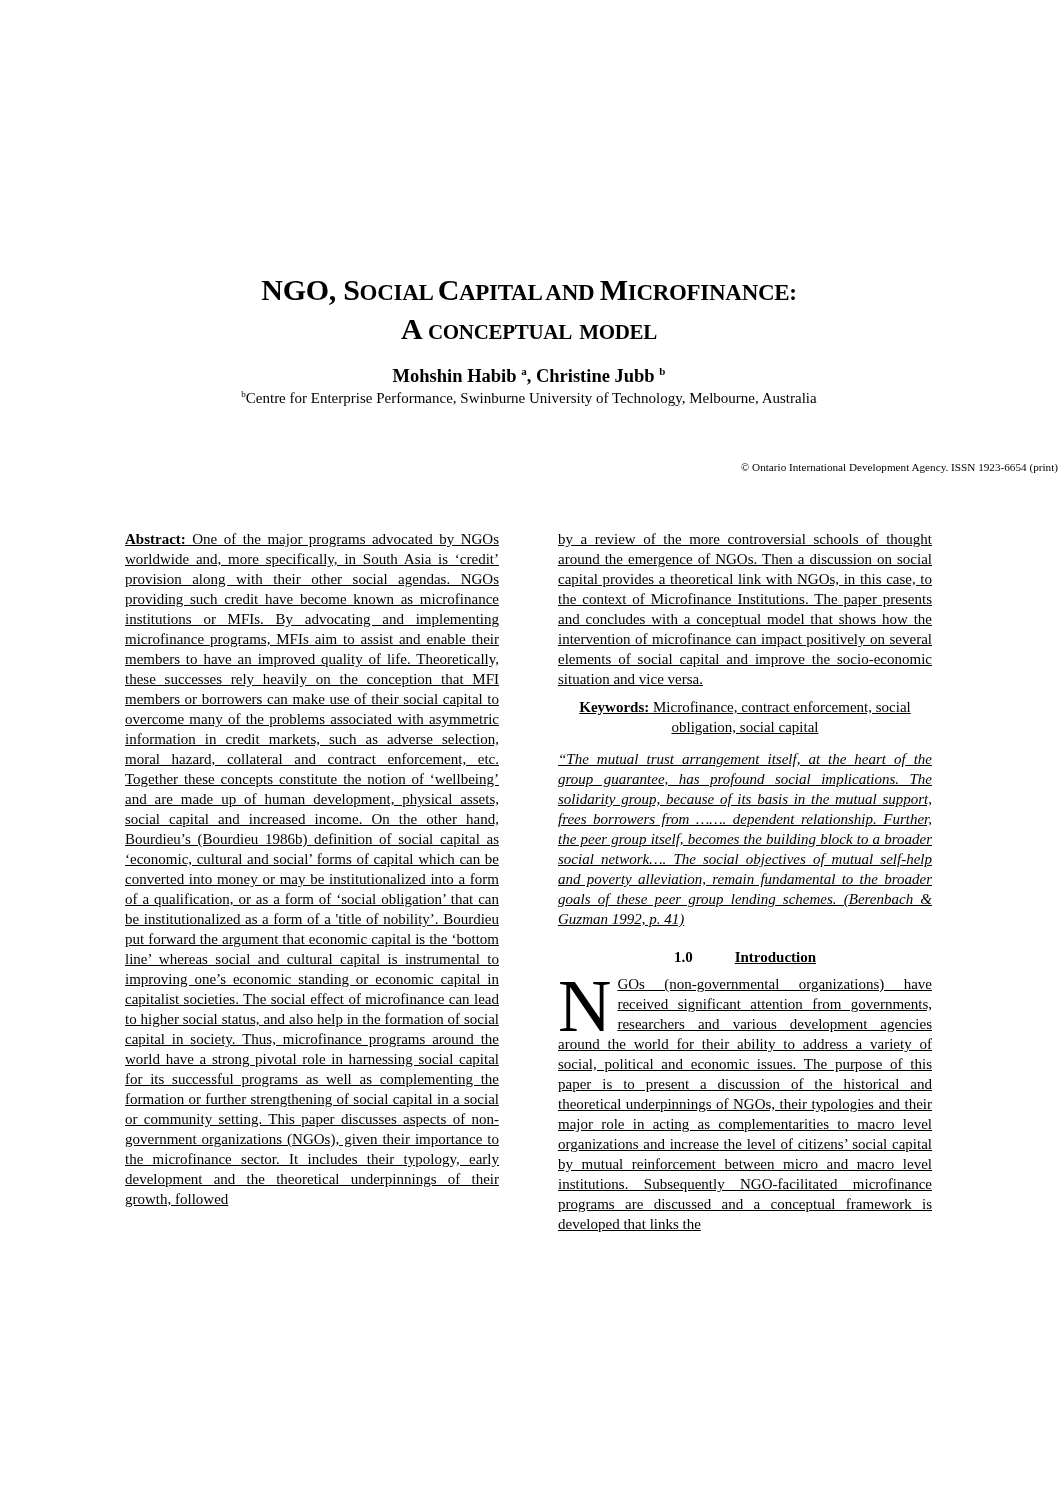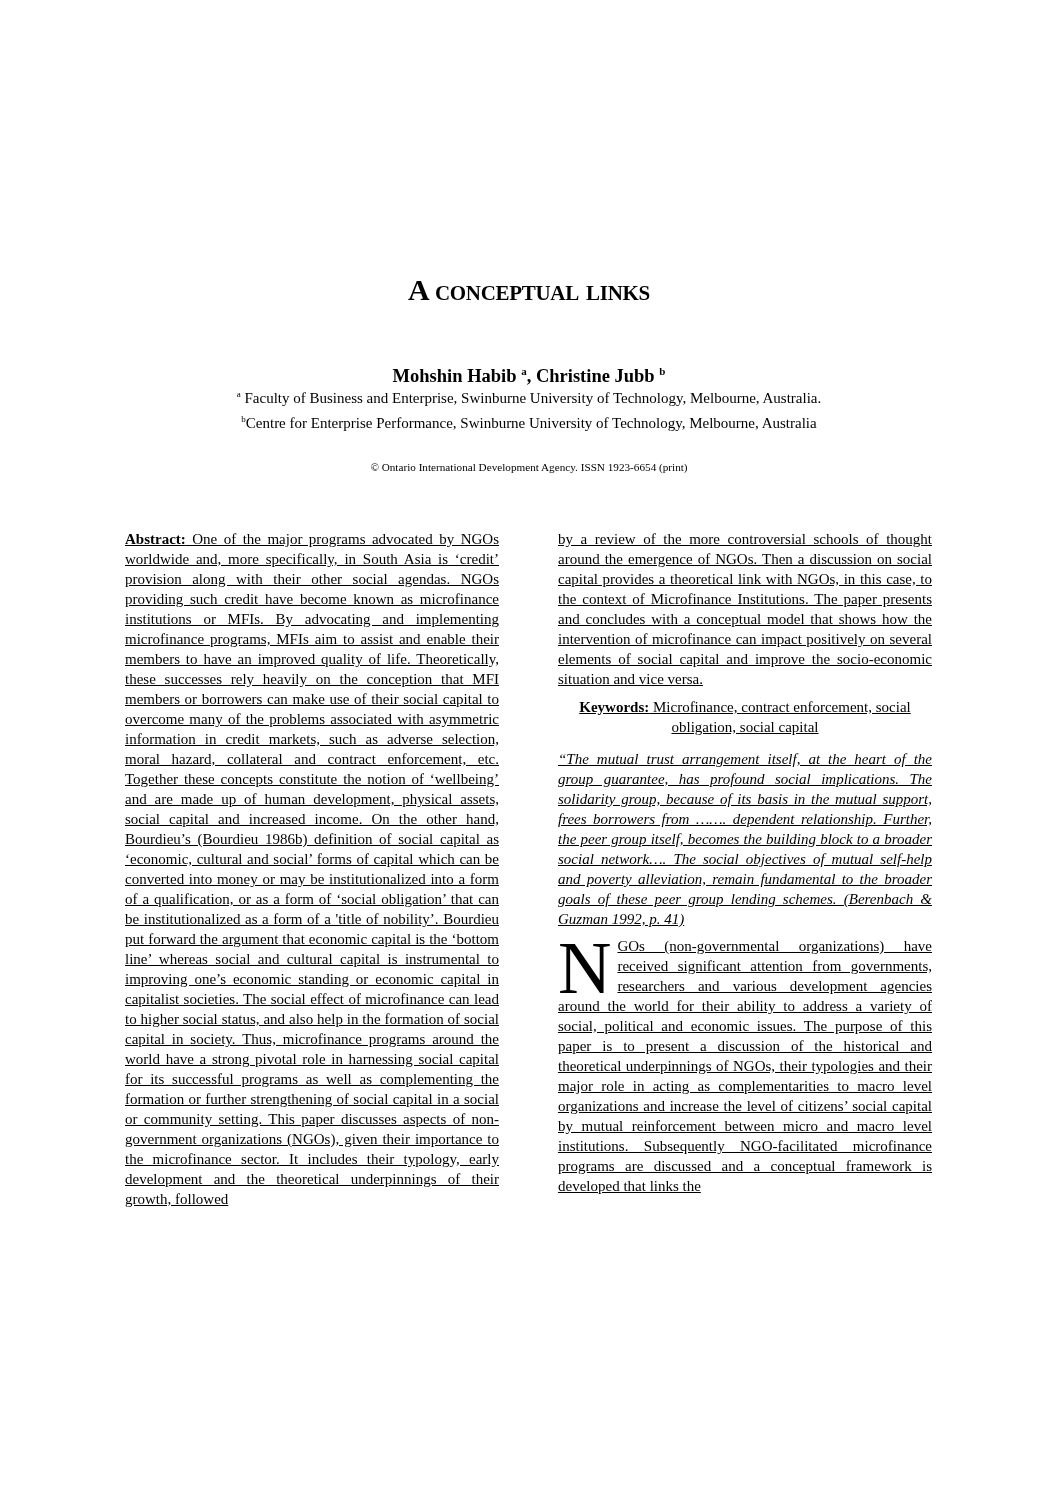--- a/index.html
+++ b/index.html
@@ -4,57 +4,58 @@
 <style>
   html, body { margin: 0; padding: 0; background: #ffffff; }
   body { width: 1058px; height: 1497px; position: relative; overflow: hidden; color: #000; font-family: "Liberation Serif", "DejaVu Serif", serif; }
   .title { position: absolute; left: 0; width: 1058px; top: 272px; text-align: center; font-weight: bold; font-size: 30px; line-height: 36px; letter-spacing: -0.3px; }
   .title .line { display: block; }
   .sc { font-variant: small-caps; }
   .authors { position: absolute; left: 0; width: 1058px; top: 360px; text-align: center; font-weight: bold; font-size: 18.5px; line-height: 22px; }
   .authors sup { font-size: 11px; }
   .affils { position: absolute; left: 0; width: 1058px; top: 384px; text-align: center; font-size: 15px; line-height: 20.5px; }
   .affils sup { font-size: 9px; }
-  .copyright { position: absolute; left: 0; width: 1058px; top: 459px; text-align: center; font-size: 11.2px; line-height: 17px; }
+  .copyright { position: absolute; left: 0; width: 1058px; top: 459px; text-align: right; font-size: 11.2px; line-height: 17px; }
   .col { position: absolute; width: 374px; font-size: 15px; line-height: 20px; text-align: justify; text-decoration: underline; }
   .col-left { left: 125px; top: 529px; }
   .col-right { left: 558px; top: 529px; }
   .col p { margin: 0; }
   .bold { font-weight: bold; }
   .keywords { margin-top: 8px !important; text-align: center; }
   .quote { margin-top: 12px !important; font-style: italic; }
   .section-heading { margin-top: 18px !important; text-align: center !important; font-weight: bold; }
   .section-heading .num { display: inline-block; margin-right: 42px; }
   .intro { margin-top: 7px !important; }
   .dropcap { float: left; font-size: 74px; line-height: 58px; margin: 3px 6px -2px 0; font-weight: normal; }
 </style>
 </head>
 <body>
 
 <div class="title">
-  <span class="line sc">A conceptual links</span>
+  <span class="line"><span>NGO, </span><span>S</span><span style="font-size:23px">OCIAL </span><span>C</span><span style="font-size:23px">APITAL AND </span><span>M</span><span style="font-size:23px">ICROFINANCE:</span></span>
+  <span class="line sc">A conceptual model</span>
 </div>
 
 <div class="authors">
   <span>Mohshin Habib</span>
   <sup>a</sup><span>, </span><span>Christine Jubb</span>
   <sup>b</sup>
 </div>
 
 <div class="affils">
-  <div><sup>a</sup><span> Faculty of Business and Enterprise, Swinburne University of Technology, Melbourne, Australia.</span></div>
   <div><sup>b</sup><span>Centre for Enterprise Performance, Swinburne University of Technology, Melbourne, Australia</span></div>
 </div>
 
 <div class="copyright">
   <div>© Ontario International Development Agency. ISSN 1923-6654 (print)</div>
 </div>
 
 <div class="col col-left">
   <p><span class="bold">Abstract:</span><span> One of the major programs advocated by NGOs worldwide and, more specifically, in South Asia is ‘credit’ provision along with their other social agendas. NGOs providing such credit have become known as microfinance institutions or MFIs. By advocating and implementing microfinance programs, MFIs aim to assist and enable their members to have an improved quality of life. Theoretically, these successes rely heavily on the conception that MFI members or borrowers can make use of their social capital to overcome many of the problems associated with asymmetric information in credit markets, such as adverse selection, moral hazard, collateral and contract enforcement, etc. Together these concepts constitute the notion of ‘wellbeing’ and are made up of human development, physical assets, social capital and increased income. On the other hand, Bourdieu’s (Bourdieu 1986b) definition of social capital as ‘economic, cultural and social’ forms of capital which can be converted into money or may be institutionalized into a form of a qualification, or as a form of ‘social obligation’ that can be institutionalized as a form of a 'title of nobility’. Bourdieu put forward the argument that economic capital is the ‘bottom line’ whereas social and cultural capital is instrumental to improving one’s economic standing or economic capital in capitalist societies. The social effect of microfinance can lead to higher social status, and also help in the formation of social capital in society. Thus, microfinance programs around the world have a strong pivotal role in harnessing social capital for its successful programs as well as complementing the formation or further strengthening of social capital in a social or community setting. This paper discusses aspects of non-government organizations (NGOs), given their importance to the microfinance sector. It includes their typology, early development and the theoretical underpinnings of their growth, followed</span></p>
 </div>
 
 <div class="col col-right">
   <p>by a review of the more controversial schools of thought around the emergence of NGOs. Then a discussion on social capital provides a theoretical link with NGOs, in this case, to the context of Microfinance Institutions. The paper presents and concludes with a conceptual model that shows how the intervention of microfinance can impact positively on several elements of social capital and improve the socio-economic situation and vice versa.</p>
   <p class="keywords"><span class="bold">Keywords:</span><span> Microfinance, contract enforcement, social obligation, social capital</span></p>
   <p class="quote">“The mutual trust arrangement itself, at the heart of the group guarantee, has profound social implications. The solidarity group, because of its basis in the mutual support, frees borrowers from ……. dependent relationship. Further, the peer group itself, becomes the building block to a broader social network…. The social objectives of mutual self-help and poverty alleviation, remain fundamental to the broader goals of these peer group lending schemes. (Berenbach &amp; Guzman 1992, p. 41)</p>
+  <p class="section-heading"><span class="num">1.0</span><span>Introduction</span></p>
   <p class="intro"><span class="dropcap">N</span><span>GOs (non-governmental organizations) have received significant attention from governments, researchers and various development agencies around the world for their ability to address a variety of social, political and economic issues. The purpose of this paper is to present a discussion of the historical and theoretical underpinnings of NGOs, their typologies and their major role in acting as complementarities to macro level organizations and increase the level of citizens’ social capital by mutual reinforcement between micro and macro level institutions. Subsequently NGO-facilitated microfinance programs are discussed and a conceptual framework is developed that links the</span></p>
 </div>
 
 </body></html>

